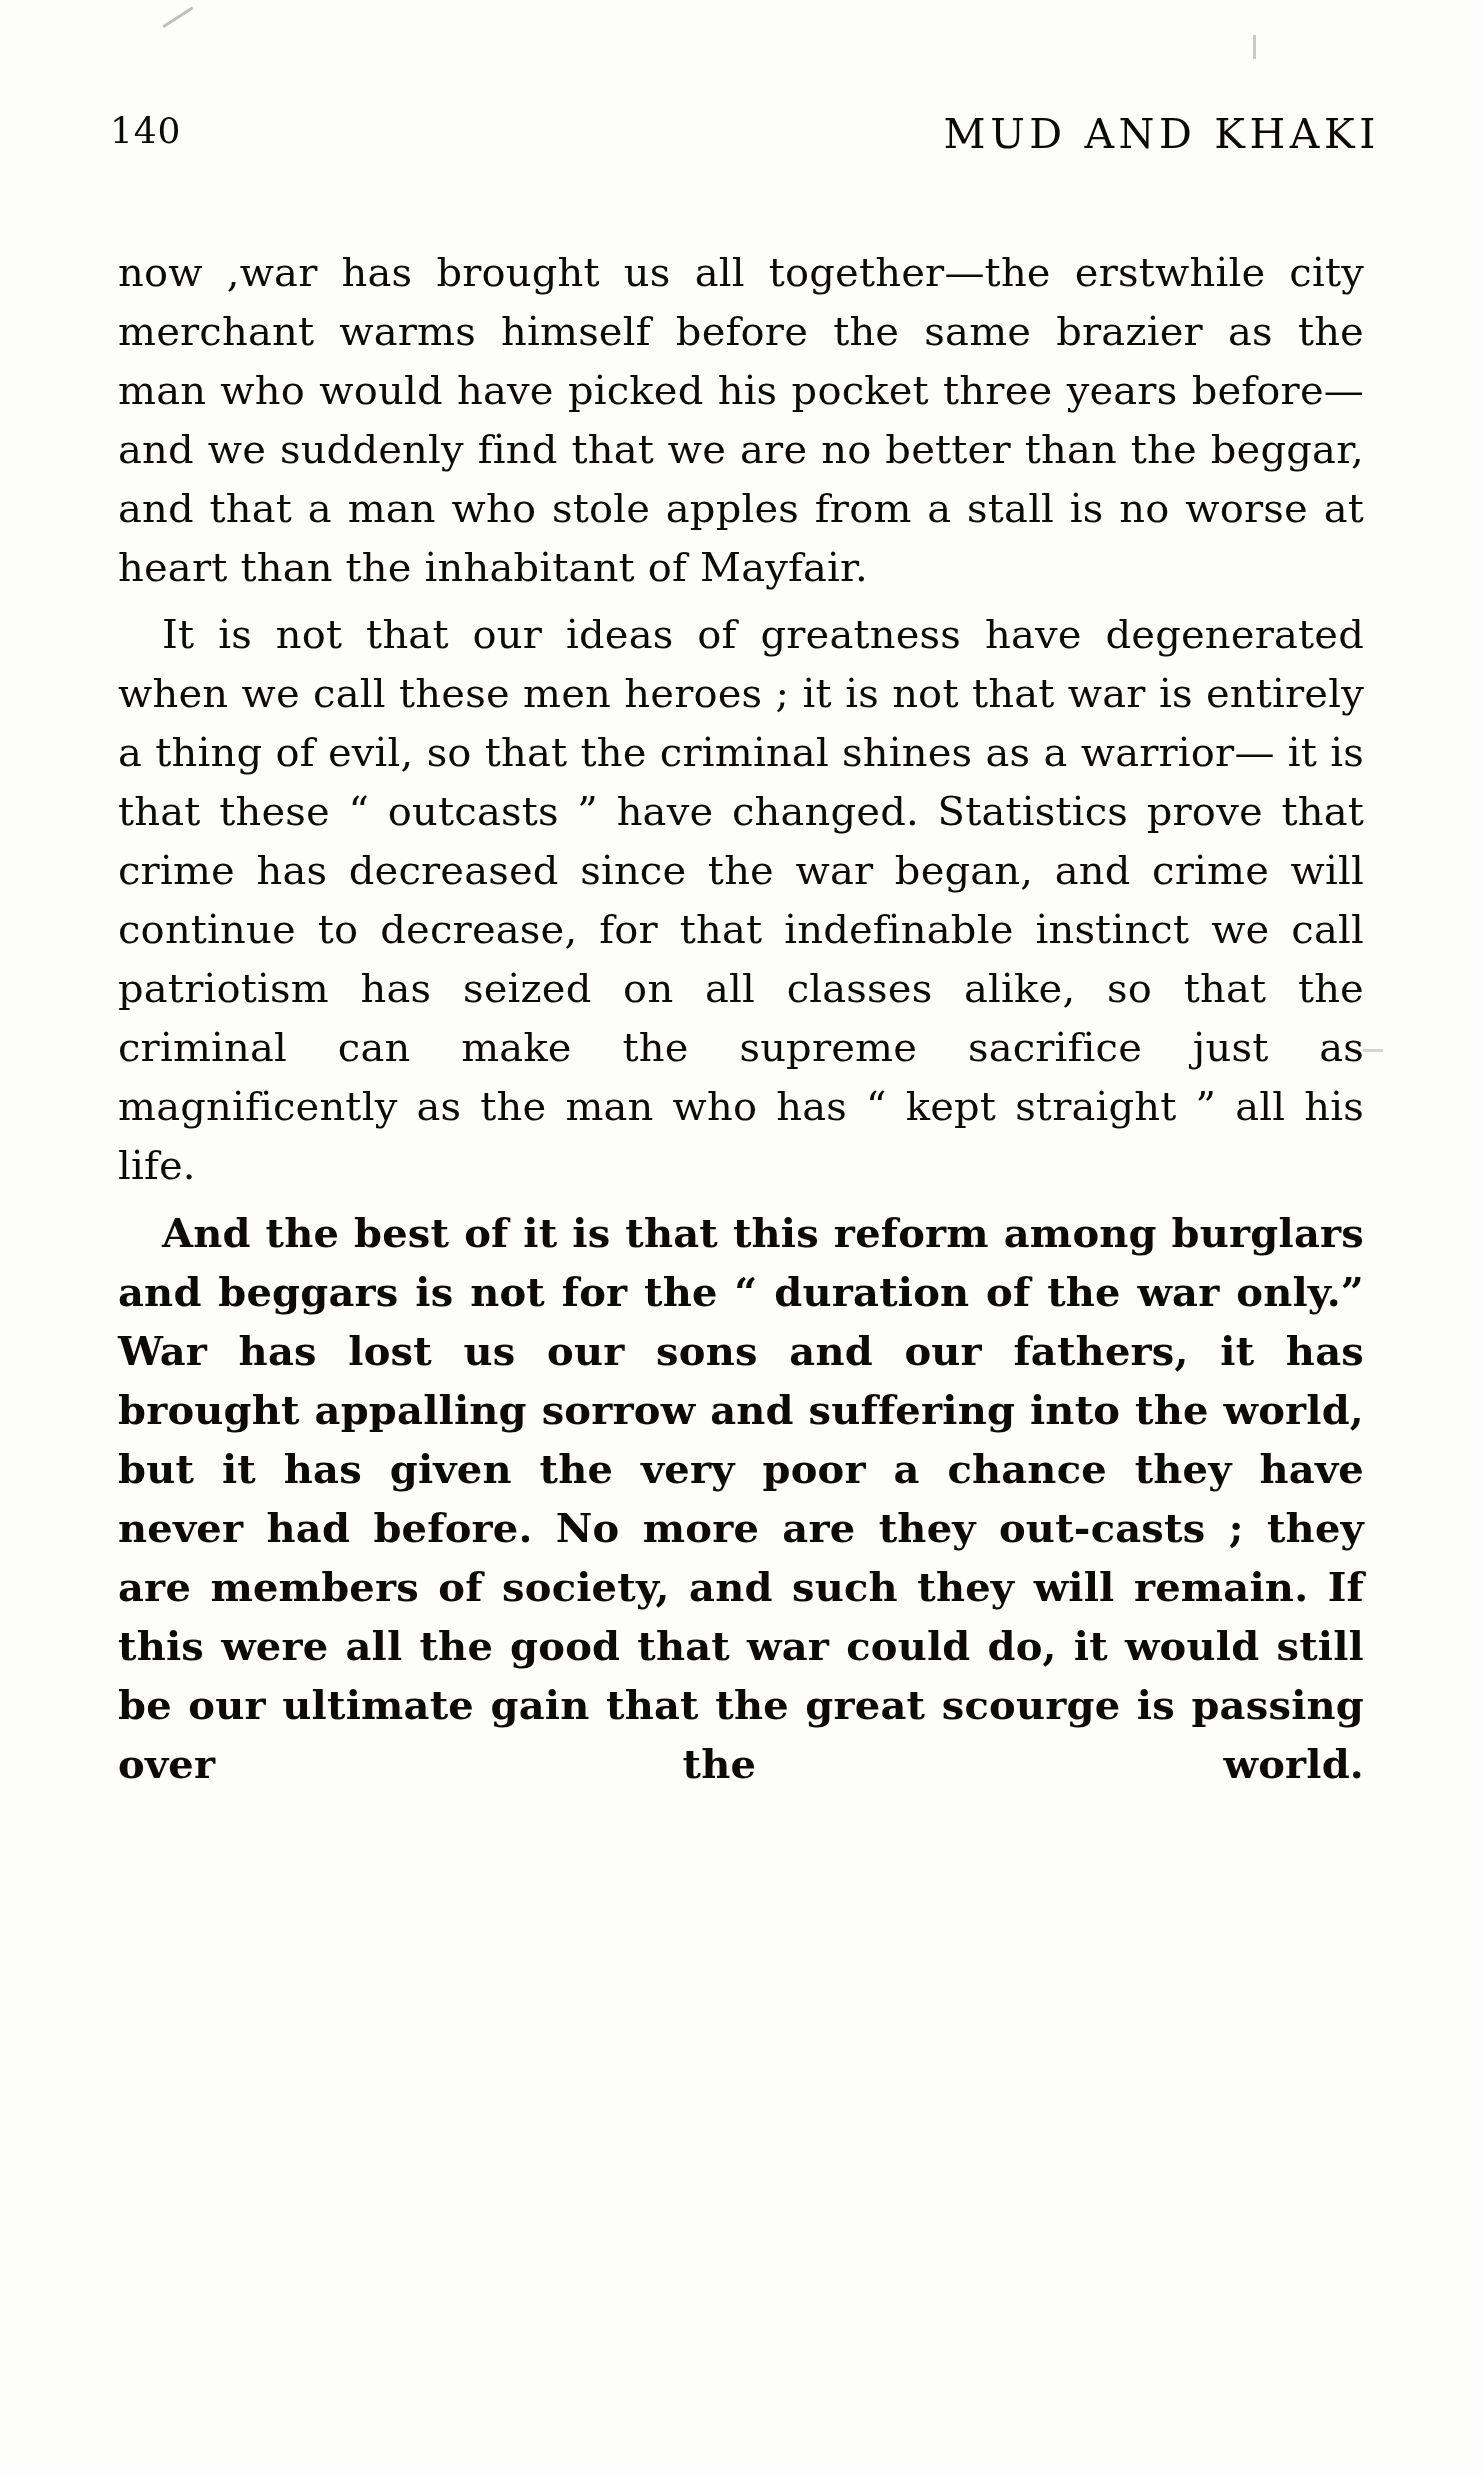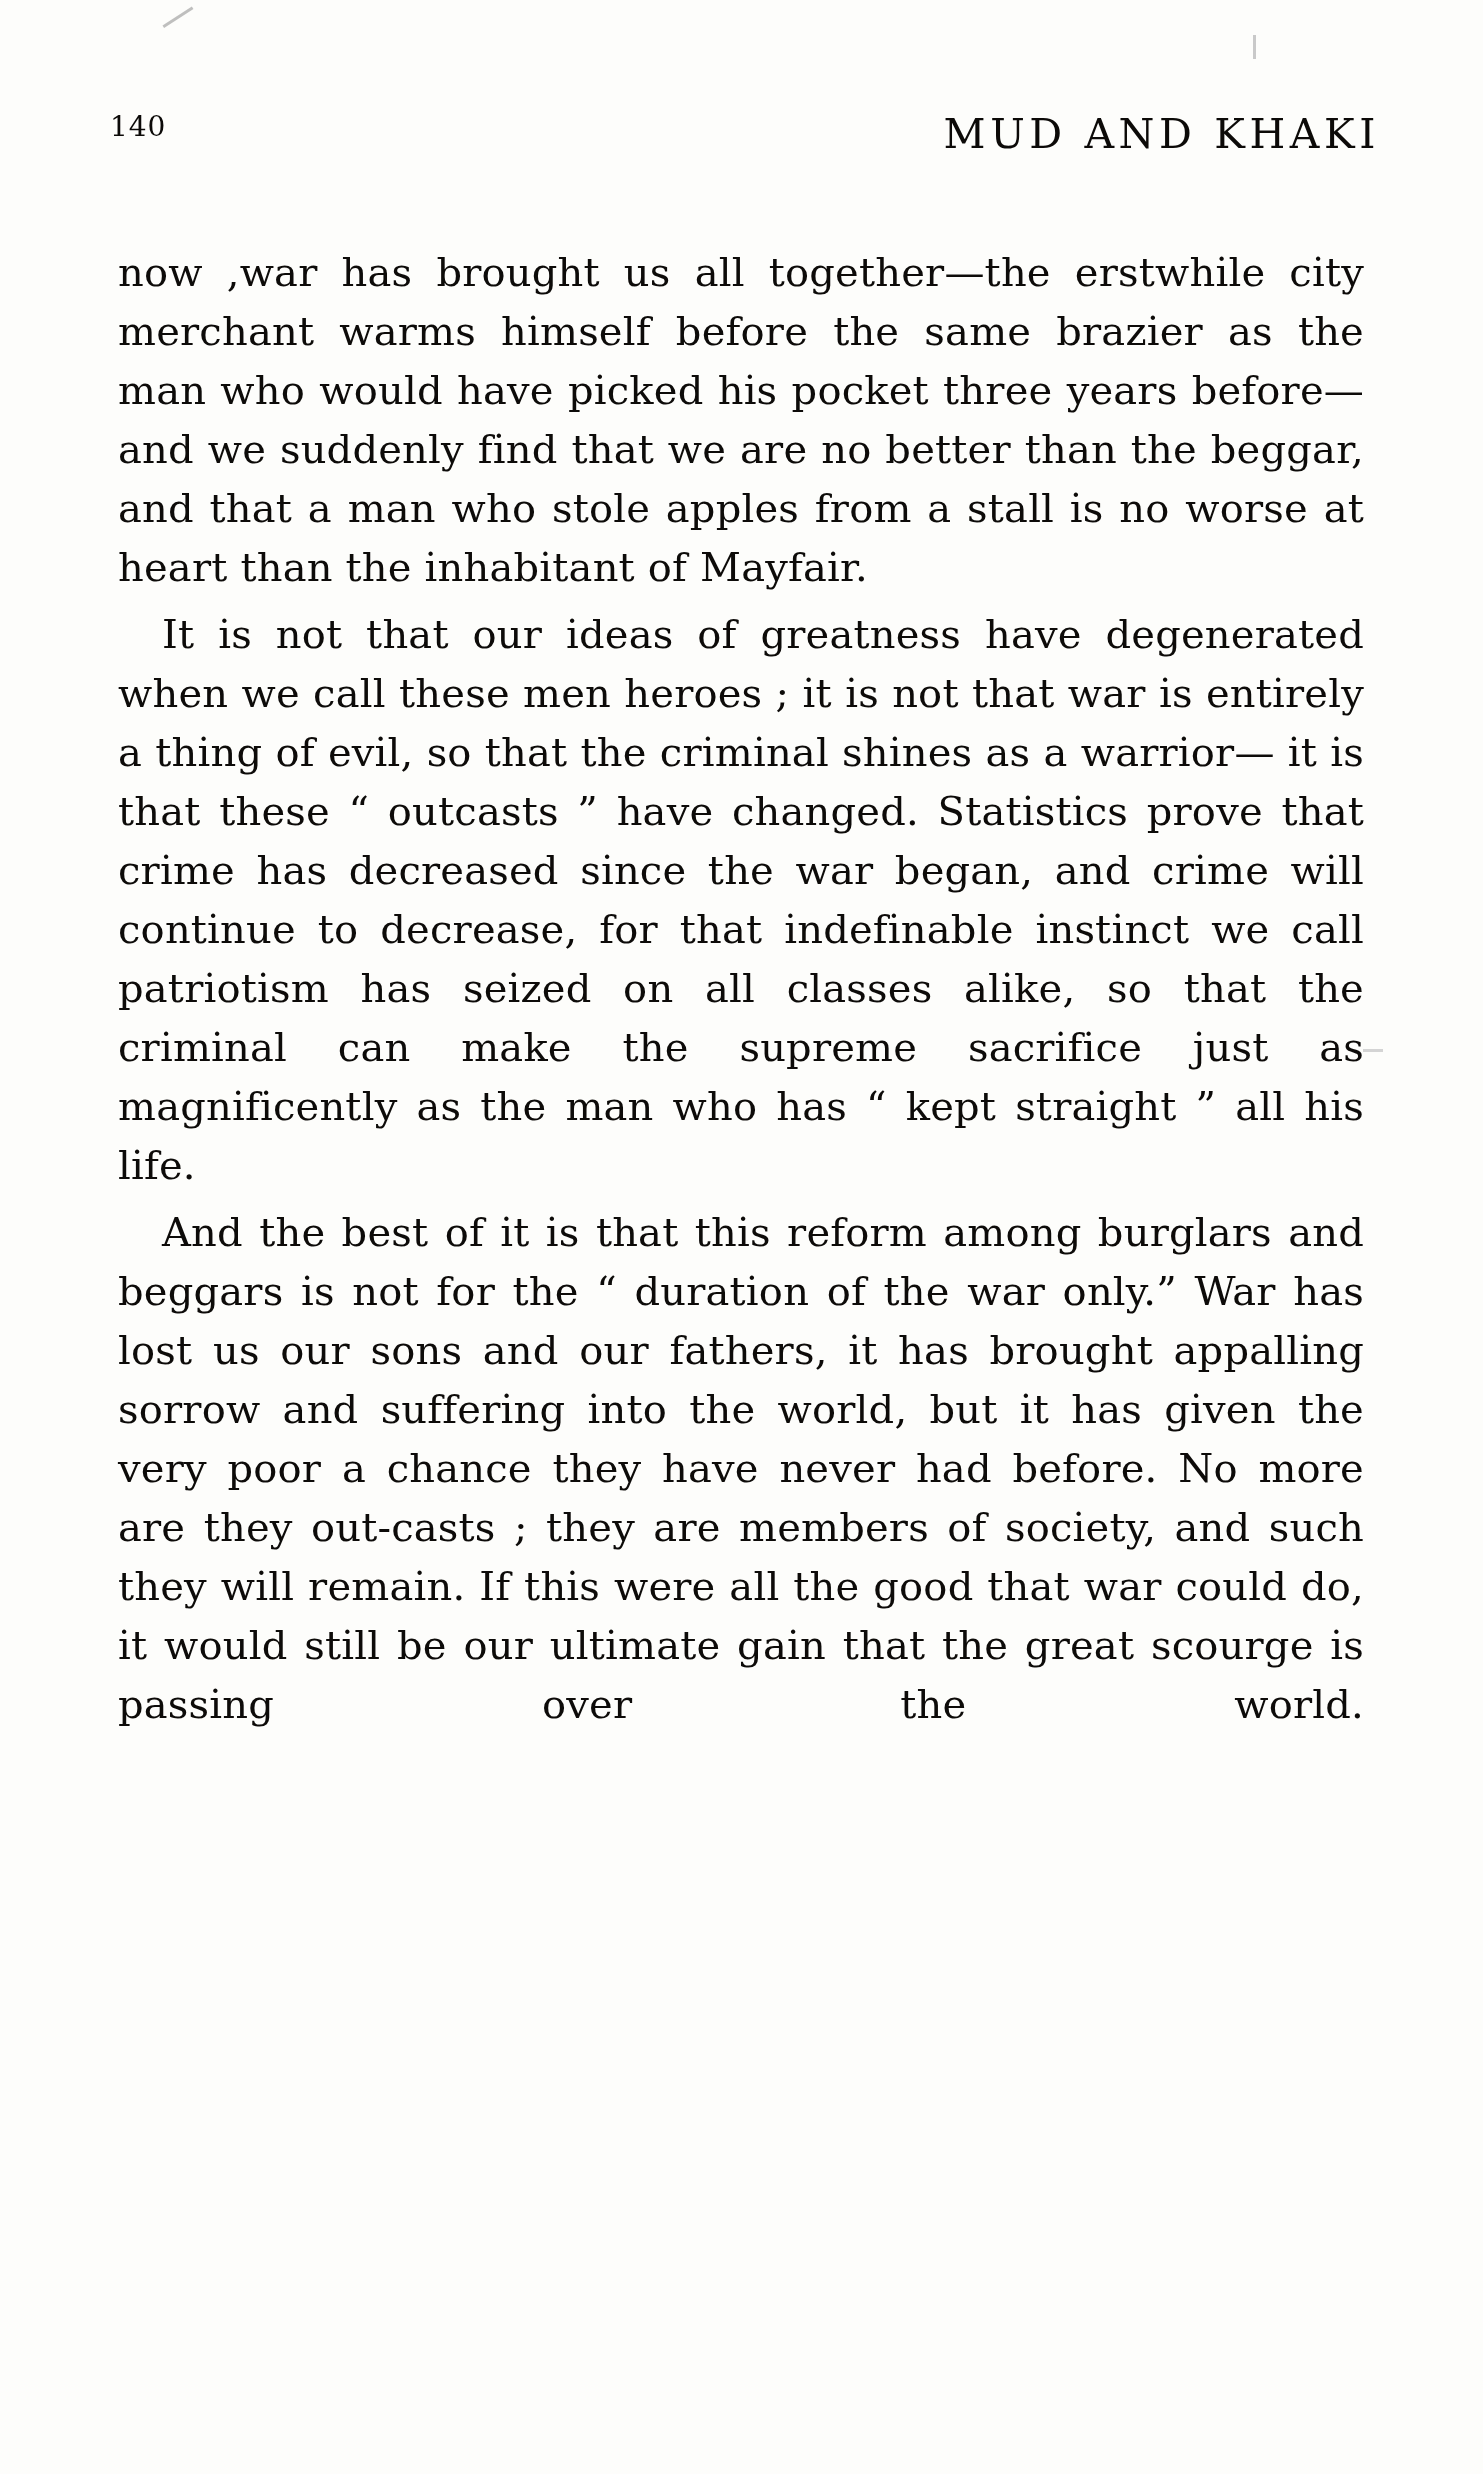--- a/index.html
+++ b/index.html
@@ -67,21 +67,21 @@
     left: 110px;
     top: 110px;
     width: 1270px;
     height: 64px;
   }
 
   .folio {
     position: absolute;
     left: 0;
     top: 0;
-    font-size: 28px;
+    font-size: 36px;
     letter-spacing: 0.9px;
     font-family: "DejaVu Serif", serif;
     color: #0c0a08;
   }
 
   .running-title {
     position: absolute;
     left: 0;
     top: 0;
     width: 1270px;
@@ -109,20 +109,21 @@
     color: #0d0b09;
     letter-spacing: 0.2px;
     -webkit-hyphens: none;
     hyphens: none;
   }
   p.para.indent {
     text-indent: 44px;
   }
   p.para.last-ragged {
     text-align: justify;
+    font-weight: bold;
   }
   p.para.last-ragged::after {
     content: "";
     display: inline-block;
     width: 100%;
   }
 </style>
 </head>
 <body>
 

